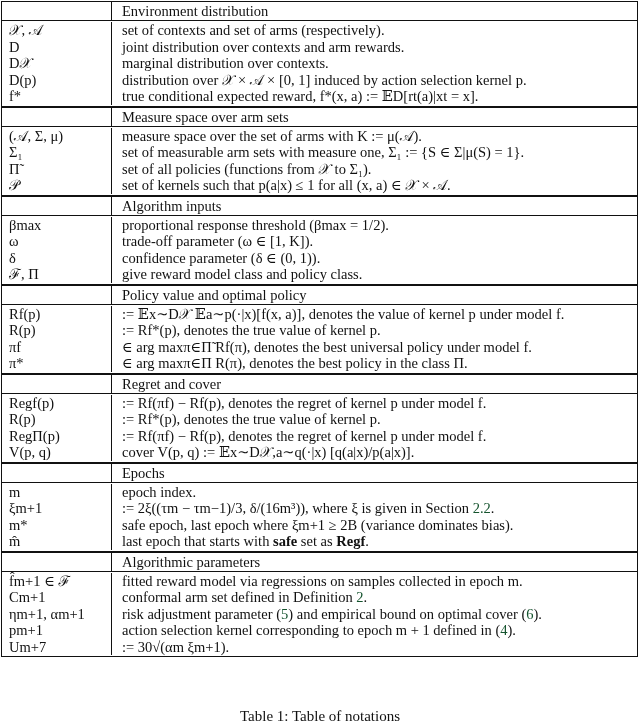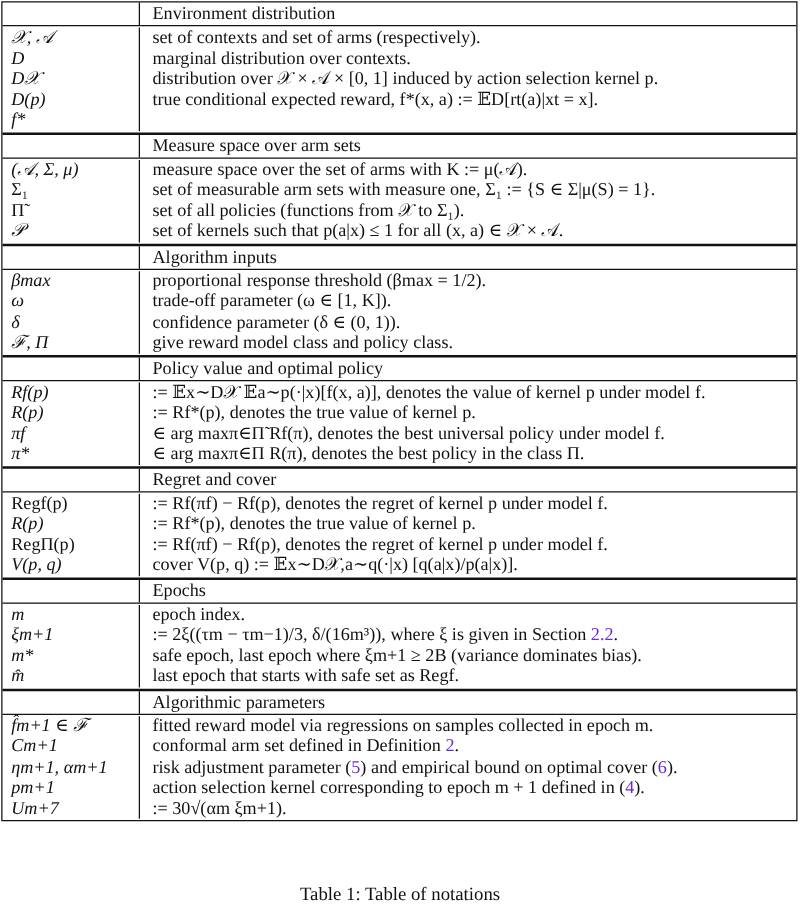--- a/index.html
+++ b/index.html
@@ -5,25 +5,25 @@
   html, body { margin: 0; padding: 0; background: #ffffff; }
   body { width: 640px; height: 726px; overflow: hidden; font-family: "Liberation Serif", "DejaVu Serif", serif; color: #111; }
   .tbl { position: absolute; left: 1px; top: 1px; width: 635px; border: 1.5px solid #111; border-collapse: collapse; }
   .sec-head { display: flex; height: 18px; border-bottom: 1.5px solid #111; text-align: center; }
   .sec-head .c1 { width: 109px; border-right: 1.5px solid #111; }
   .sec-head .c2 { padding-left: 10px; font-size: 14.5px; line-height: 18px; }
   .sec-body { display: flex; border-bottom: 2px solid #111; padding: 1px 0 1px 0; }
   .sec-body:last-child { border-bottom: none; }
   .sec-body .c1 { width: 109px; border-right: 1.5px solid #111; }
   .sec-body .c2 { flex: 1; }
-  .row-sym { height: 16.5px; line-height: 16.5px; padding-left: 7px; font-size: 14.5px; font-style: italic; white-space: nowrap; }
+  .row-sym { height: 16.5px; line-height: 16.5px; padding-left: 7px; font-size: 14.5px; white-space: nowrap; }
   .row-sym.up { font-style: normal; }
   .row-desc { height: 16.5px; line-height: 16.5px; padding-left: 10px; font-size: 14.5px; white-space: nowrap; }
-  .link { color: #6d28d9; }
-  .b { font-weight: normal; }
+  .link { color: #14532d; }
+  .b { font-weight: bold; }
   .caption { position: absolute; top: 707px; left: 0; width: 640px; text-align: center; font-size: 15px; line-height: 18px; }
 </style>
 </head>
 <body>
 
 <div class="tbl">
 
   <div class="sec-head">
     <div class="c1"></div>
     <div class="c2">Environment distribution</div>
@@ -31,20 +31,21 @@
   <div class="sec-body">
     <div class="c1">
       <div class="row-sym">𝒳, 𝒜</div>
       <div class="row-sym">D</div>
       <div class="row-sym">D𝒳</div>
       <div class="row-sym">D(p)</div>
       <div class="row-sym">f*</div>
     </div>
     <div class="c2">
       <div class="row-desc">set of contexts and set of arms (respectively).</div>
+      <div class="row-desc">joint distribution over contexts and arm rewards.</div>
       <div class="row-desc">marginal distribution over contexts.</div>
       <div class="row-desc">distribution over 𝒳 × 𝒜 × [0, 1] induced by action selection kernel p.</div>
       <div class="row-desc">true conditional expected reward, f*(x, a) := 𝔼D[rt(a)|xt = x].</div>
     </div>
   </div>
 
   <div class="sec-head">
     <div class="c1"></div>
     <div class="c2">Measure space over arm sets</div>
   </div>

